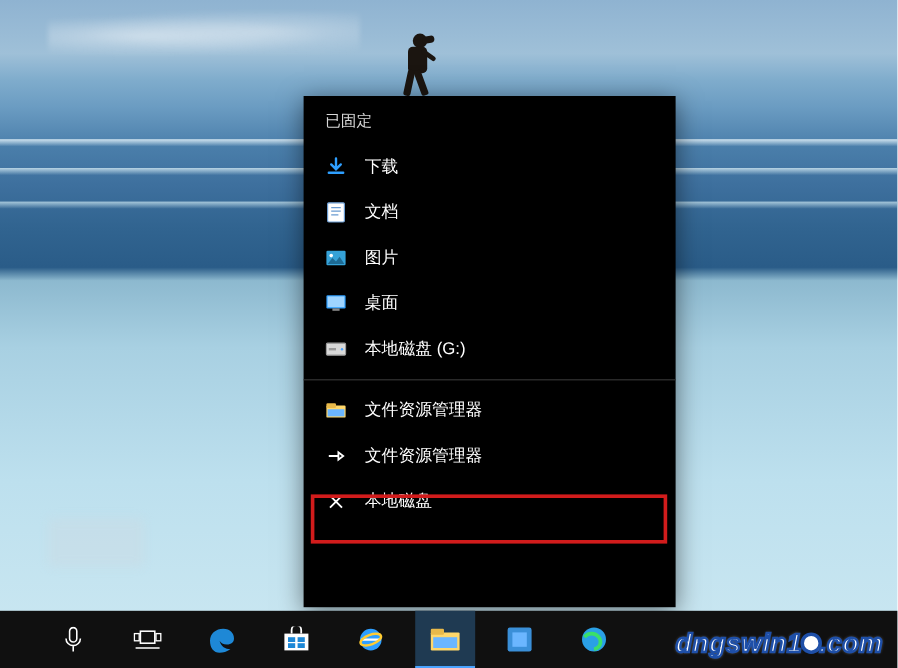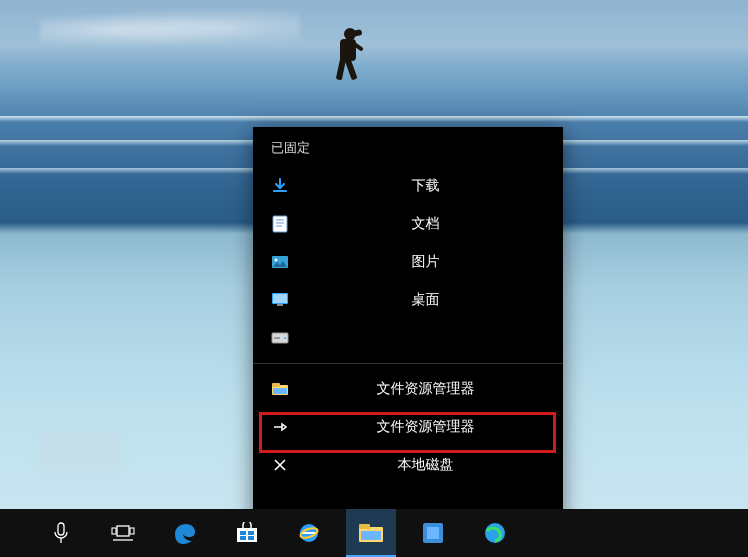--- a/index.html
+++ b/index.html
@@ -28,24 +28,23 @@
   .runner .leg1 { position: absolute; top: 30px; left: 8px; width: 6px; height: 22px; background: #1b1510; border-radius: 2px; transform: rotate(12deg); }
   .runner .leg2 { position: absolute; top: 30px; left: 18px; width: 6px; height: 22px; background: #1b1510; border-radius: 2px; transform: rotate(-20deg); }
 
   .blur-box { position: absolute; left: 40px; top: 432px; width: 80px; height: 40px;
     background: rgba(200,220,230,.6); filter: blur(4px); border-radius: 4px; }
 
   .jumplist {
     position: absolute; left: 253px; top: 80px; width: 310px; height: 426px;
     background: #000; color: #fff; font-size: 14px;
     box-shadow: 0 4px 20px rgba(0,0,0,.5);
-    margin-top: 47px;
   }
   .jl-section-header { padding: 12px 16px 10px 18px; color: #d8d8d8; font-size: 13px; }
-  .jl-item { display: flex; align-items: center; height: 38px; padding: 0 16px 0 18px; gap: 15px; text-align: center; }
+  .jl-item { display: flex; align-items: center; height: 38px; padding: 0 16px 0 18px; gap: 15px; }
   .jl-icon { width: 18px; height: 18px; display: flex; align-items: center; justify-content: center; flex: 0 0 18px; }
   .jl-label { flex: 1; white-space: nowrap; }
   .jl-divider { height: 1px; background: #333; margin: 6px 0; }
   .jl-highlight { position: absolute; left: 259px; top: 412px; width: 297px; height: 41px; border: 3px solid #d21c1c; pointer-events: none; }
 
   .taskbar {
     position: absolute; left: 0; right: 0; bottom: 0; height: 48px;
     background: #101010; display: flex; align-items: center; padding-left: 36px; gap: 12px;
   }
   .tb-btn { width: 50px; height: 48px; display: flex; align-items: center; justify-content: center; }
@@ -126,20 +125,21 @@
 
 
     <div class="jl-item">
       <span class="jl-icon">
         <svg width="18" height="12" viewBox="0 0 18 12">
             <rect x="1" y="1" width="16" height="10" rx="1" fill="#d8d8d8" stroke="#9a9a9a"></rect>
             <circle cx="14" cy="6" r="1" fill="#4aa3ff"></circle>
             <rect x="3" y="5" width="6" height="2" fill="#9a9a9a"></rect>
           </svg>
       </span>
+      <span class="jl-label">本地磁盘 (G:)</span>
     </div>
 
     <div class="jl-divider"></div>
 
     <div class="jl-item">
       <span class="jl-icon">
         <svg width="18" height="14" viewBox="0 0 18 14">
             <rect x="1" y="3" width="16" height="10" rx="1" fill="#ffd76a"></rect>
             <rect x="1" y="1" width="8" height="4" rx="1" fill="#e8b94a"></rect>
             <rect x="2" y="6" width="14" height="6" fill="#6bb6ff"></rect>
@@ -237,13 +237,16 @@
       <span>
         <svg width="24" height="24" viewBox="0 0 24 24">
             <circle cx="12" cy="12" r="10" fill="#2aa0e6"></circle>
             <path d="M4 10c3-4 9-4 12 0s1 9-4 10" fill="none" stroke="#3adf6a" stroke-width="3"></path>
           </svg>
       </span>
     </div>
   </div>
 
   <div class="fade-url"></div>
+  <div class="watermark">
+    <span>dngswin1</span><span class="o-ring"></span><span>.com</span>
+  </div>
 </div>
 
 </body></html>

